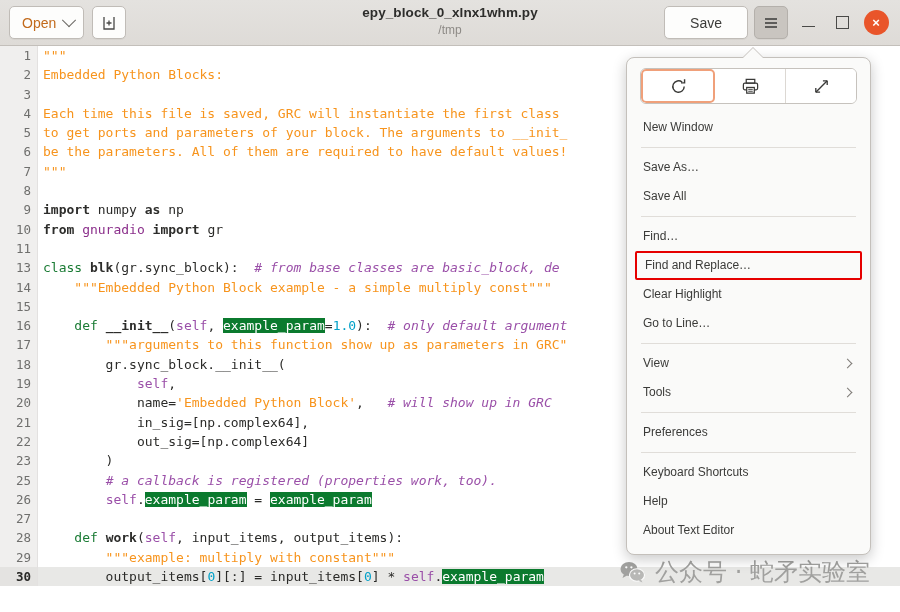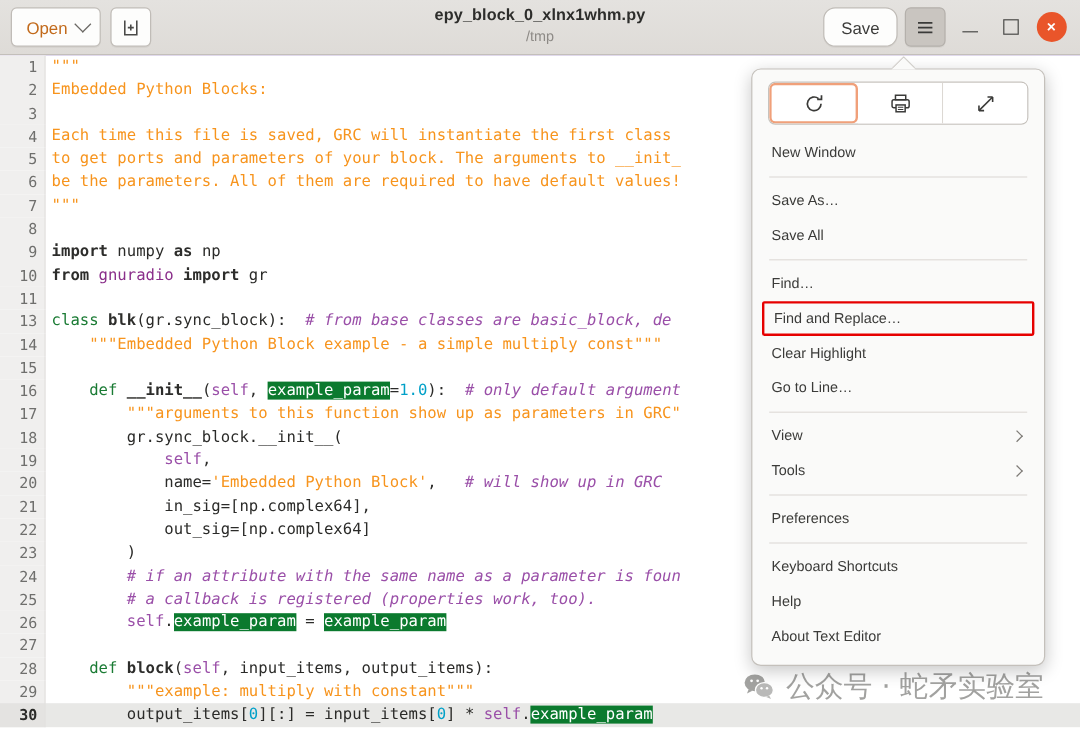--- a/index.html
+++ b/index.html
@@ -36,21 +36,21 @@
     box-sizing: border-box;
     display: flex; align-items: center; justify-content: center;
     color: #3a3a38;
     font-size: 13.5px;
     cursor: pointer;
     box-shadow: 0 1px 0 rgba(0,0,0,0.04);
   }
   .btn-open { padding: 0 9px 0 12px; gap: 8px; }
   .btn-open .lbl { color: #c26a1b; font-size: 14px; }
   .btn-icon { width: 34px; }
-  .btn-save { padding: 0 14px; font-size: 14px; color: #3c3c3a; border-radius: 10px; }
+  .btn-save { padding: 0 25px; font-size: 14px; color: #3c3c3a; }
   .btn-menu {
     width: 34px;
     background: #c9c5c0;
     border-color: #b4b0ab;
   }
 
   .chev {
     width: 9px; height: 9px;
     border-right: 1.7px solid #6b6864;
     border-bottom: 1.7px solid #6b6864;
@@ -280,25 +280,24 @@
         <div class="row"><div class="gutter">14</div><div class="code"><span class="s-str">    """Embedded Python Block example - a simple multiply const"""</span></div></div>
         <div class="row"><div class="gutter">15</div><div class="code"></div></div>
         <div class="row"><div class="gutter">16</div><div class="code"><span class="s-plain">    </span><span class="s-kw2">def</span><span class="s-plain"> </span><span class="s-fn">__init__</span><span class="s-plain">(</span><span class="s-self">self</span><span class="s-plain">, </span><span class="hl">example_param</span><span class="s-plain">=</span><span class="s-num">1.0</span><span class="s-plain">):  </span><span class="s-com"># only default argument</span></div></div>
         <div class="row"><div class="gutter">17</div><div class="code"><span class="s-str">        """arguments to this function show up as parameters in GRC"</span></div></div>
         <div class="row"><div class="gutter">18</div><div class="code"><span class="s-plain">        gr.sync_block.__init__(</span></div></div>
         <div class="row"><div class="gutter">19</div><div class="code"><span class="s-plain">            </span><span class="s-self">self</span><span class="s-plain">,</span></div></div>
         <div class="row"><div class="gutter">20</div><div class="code"><span class="s-plain">            name=</span><span class="s-str">'Embedded Python Block'</span><span class="s-plain">,   </span><span class="s-com"># will show up in GRC</span></div></div>
         <div class="row"><div class="gutter">21</div><div class="code"><span class="s-plain">            in_sig=[np.complex64],</span></div></div>
         <div class="row"><div class="gutter">22</div><div class="code"><span class="s-plain">            out_sig=[np.complex64]</span></div></div>
         <div class="row"><div class="gutter">23</div><div class="code"><span class="s-plain">        )</span></div></div>
-        <div class="row"><div class="gutter">24</div><div class="code"><span class="s-plain">        </span><span class="s-com"># if an attribute with the same name as a parameter is foun</span></div></div>
         <div class="row"><div class="gutter">25</div><div class="code"><span class="s-plain">        </span><span class="s-com"># a callback is registered (properties work, too).</span></div></div>
         <div class="row"><div class="gutter">26</div><div class="code"><span class="s-plain">        </span><span class="s-self">self</span><span class="s-plain">.</span><span class="hl">example_param</span><span class="s-plain"> = </span><span class="hl">example_param</span></div></div>
         <div class="row"><div class="gutter">27</div><div class="code"></div></div>
-        <div class="row"><div class="gutter">28</div><div class="code"><span class="s-plain">    </span><span class="s-kw2">def</span><span class="s-plain"> </span><span class="s-fn">block</span><span class="s-plain">(</span><span class="s-self">self</span><span class="s-plain">, input_items, output_items):</span></div></div>
+        <div class="row"><div class="gutter">28</div><div class="code"><span class="s-plain">    </span><span class="s-kw2">def</span><span class="s-plain"> </span><span class="s-fn">work</span><span class="s-plain">(</span><span class="s-self">self</span><span class="s-plain">, input_items, output_items):</span></div></div>
         <div class="row"><div class="gutter">29</div><div class="code"><span class="s-str">        """example: multiply with constant"""</span></div></div>
         <div class="row current"><div class="gutter">30</div><div class="code"><span class="s-plain">        output_items[</span><span class="s-num">0</span><span class="s-plain">][:] = input_items[</span><span class="s-num">0</span><span class="s-plain">] * </span><span class="s-self">self</span><span class="s-plain">.</span><span class="hl">example_param</span></div></div>
       </div>
   </div>
 
   <div class="watermark">
     <svg width="26" height="22" viewBox="0 0 26 22">
       <ellipse cx="9" cy="8" rx="8.5" ry="7" fill="#9b9b99"></ellipse>
       <path d="M4 13 L2.5 17 L7 14.6 Z" fill="#9b9b99"></path>
       <ellipse cx="17" cy="14" rx="7.5" ry="6.2" fill="#b4b4b2" stroke="#ffffff" stroke-width="1.1"></ellipse>

